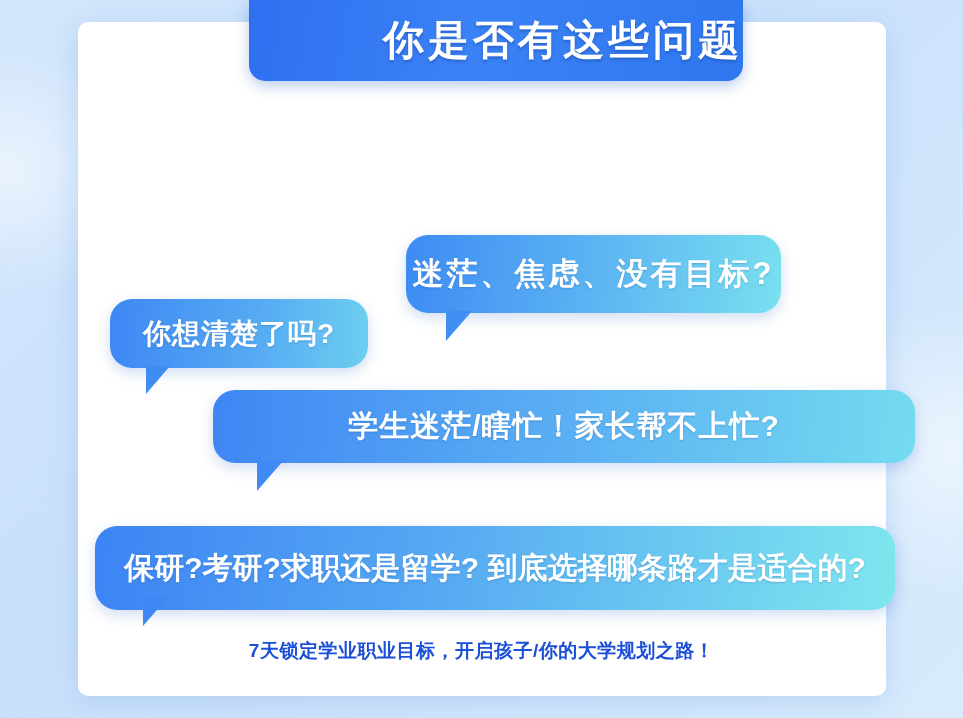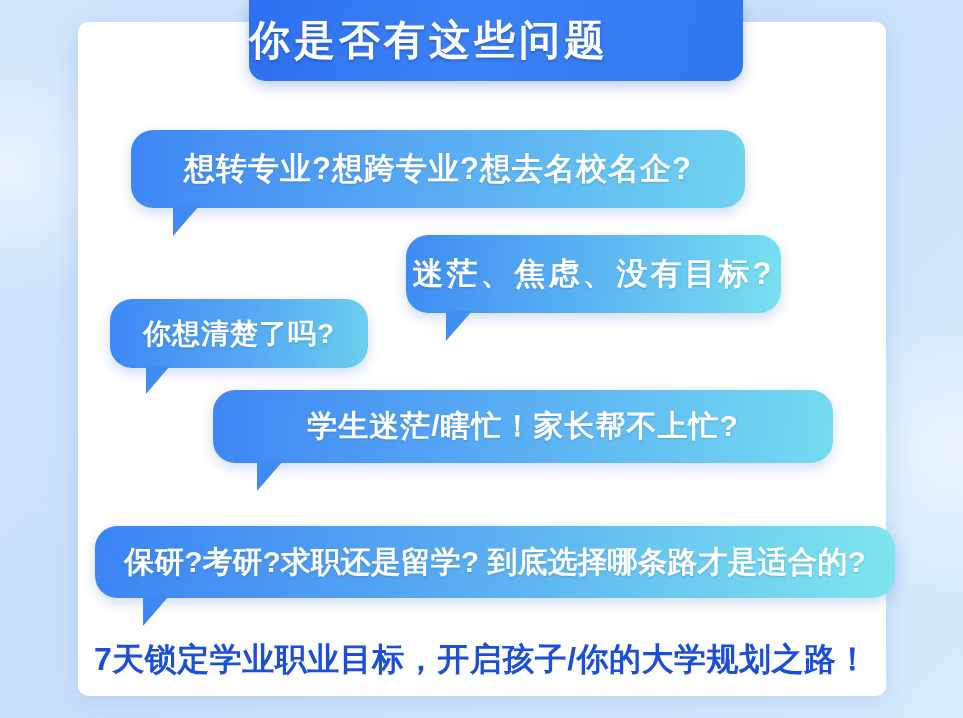--- a/index.html
+++ b/index.html
@@ -48,21 +48,21 @@
   .title-ribbon {
     position: absolute;
     left: 249px;
     top: 0px;
     width: 494px;
     height: 81px;
     background: linear-gradient(100deg, #2f6ff0 0%, #3b82f6 45%, #2f77ef 100%);
     border-radius: 0 0 16px 16px;
     display: flex;
     align-items: center;
-    justify-content: flex-start;
+    justify-content: flex-end;
     box-shadow: 0 5px 14px rgba(30,90,200,0.30);
   }
   .title-ribbon .title-text {
     color: #ffffff;
     font-size: 41px;
     font-weight: bold;
     letter-spacing: 4px;
     line-height: 1;
     text-shadow: 0 2px 3px rgba(10,50,130,0.35);
     white-space: nowrap;
@@ -122,74 +122,70 @@
   }
   #bubble-3 .btxt { font-size: 28px; letter-spacing: 1px; }
   #bubble-3 .tail {
     left: 36px; top: 67px;
     border-left: 24px solid #3f8cf3;
     border-bottom: 28px solid transparent;
   }
 
   
   #bubble-4 {
-    left: 213px; top: 390px; width: 620px; height: 73px;
+    left: 213px; top: 390px; width: 702px; height: 73px;
     background: linear-gradient(95deg, #3f86f4 0%, #5aaff3 50%, #74dbef 100%);
   }
   #bubble-4 .btxt { font-size: 30px; letter-spacing: 1px; }
   #bubble-4 .tail {
     left: 44px; top: 71px;
     border-left: 26px solid #4189f4;
     border-bottom: 30px solid transparent;
   }
 
   
   #bubble-5 {
-    left: 95px; top: 526px; width: 800px; height: 72px;
+    left: 95px; top: 526px; width: 800px; height: 84px;
     background: linear-gradient(95deg, #3c84f4 0%, #54a6f3 40%, #7ee6ee 100%);
   }
   #bubble-5 .btxt { font-size: 30px; letter-spacing: 0px; }
   #bubble-5 .tail {
     left: 48px; top: 70px;
     border-left: 26px solid #3e87f4;
     border-bottom: 30px solid transparent;
   }
 
   
   .footer-line {
     position: absolute;
     left: 0;
     top: 638px;
     width: 963px;
     text-align: center;
     color: #1b4fd8;
-    font-size: 32px;
+    font-size: 19px;
     font-weight: bold;
     letter-spacing: 0.5px;
     white-space: nowrap;
   }
 </style>
 </head>
 <body>
 
 <div id="poster">
 
   <div class="bg-glow g1"></div>
   <div class="bg-glow g2"></div>
 
   <div class="card"></div>
 
   <div class="title-ribbon">
     <span class="title-text">你是否有这些问题</span>
   </div>
 
-  <div class="bubble" id="bubble-1">
-    <span class="tail"></span>
-    <span class="btxt">想转专业?想跨专业?想去名校名企?</span>
-  </div>
 
   <div class="bubble" id="bubble-2">
     <span class="tail"></span>
     <span class="btxt">迷茫、焦虑、没有目标?</span>
   </div>
 
   <div class="bubble" id="bubble-3">
     <span class="tail"></span>
     <span class="btxt">你想清楚了吗?</span>
   </div>

